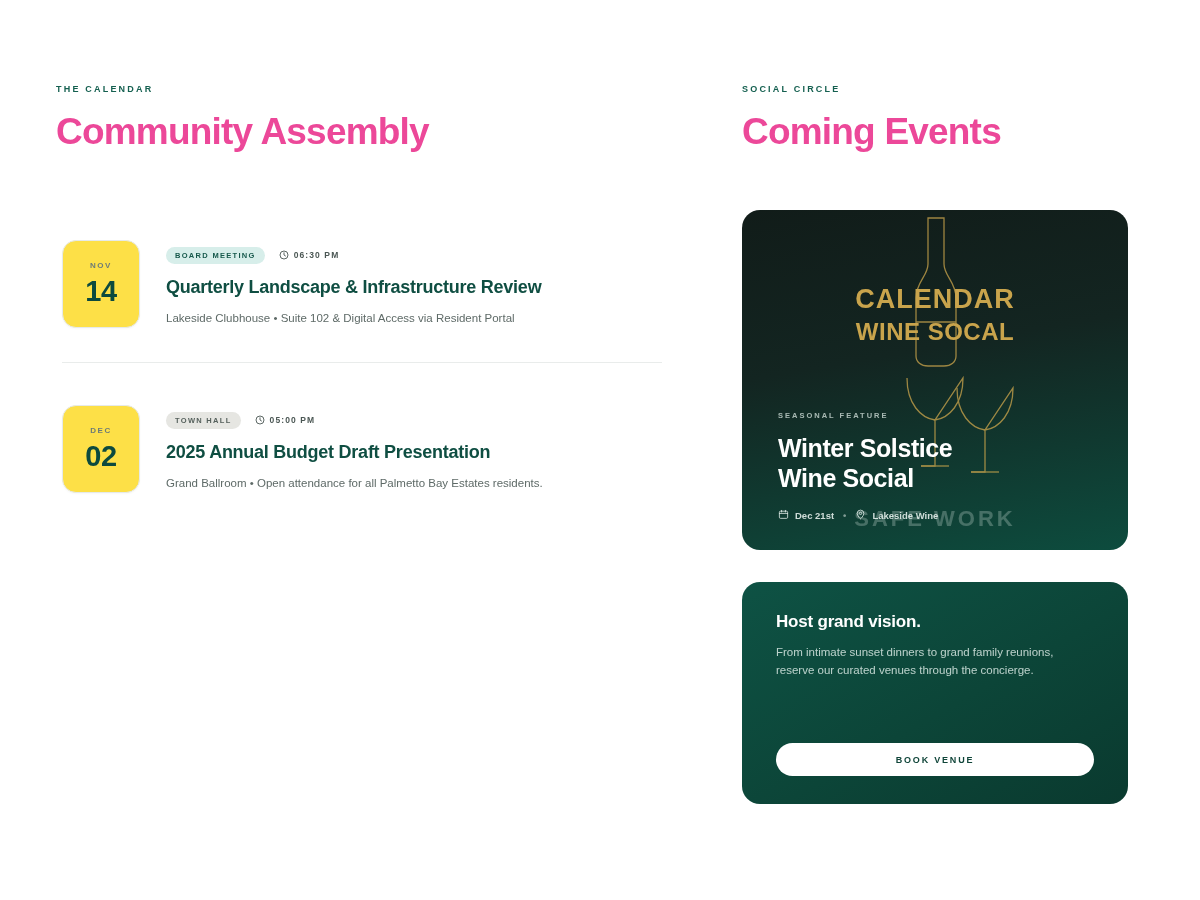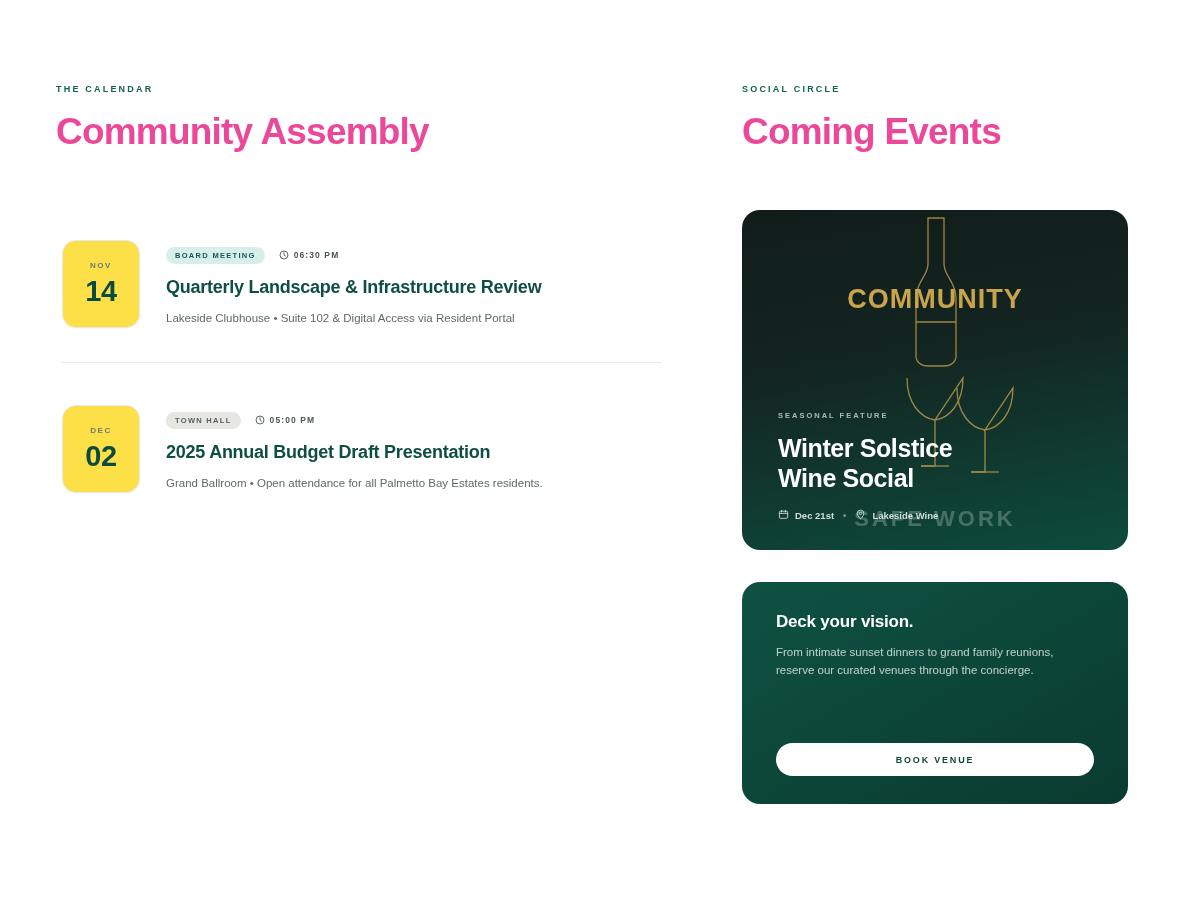--- a/index.html
+++ b/index.html
@@ -306,21 +306,22 @@
     <svg class="wine-art" viewBox="0 0 386 340" fill="none">
       <g stroke="#c9a44c" stroke-width="1.3" opacity="0.85">
         <path d="M186 8 h16 v46 c0 12 12 18 12 34 v58 c0 6 -5 10 -12 10 h-16 c-7 0 -12 -4 -12 -10 V88 c0 -16 12 -22 12 -34 z"></path>
         <path d="M174 112 h40"></path>
         <path d="M165 168 c0 26 14 40 28 42 v46 h-14 m14 -46 c14 -2 28 -16 28 -42 z"></path>
         <path d="M179 256 h28"></path>
         <path d="M215 178 c0 26 14 40 28 42 v42 h-14 m14 -42 c14 -2 28 -16 28 -42 z"></path>
         <path d="M229 262 h28"></path>
       </g>
     </svg>
-    <div class="wine-word l1">COMMUNITY</div>
+    <div class="wine-word l1">CALENDAR</div>
+    <div class="wine-word l2">WINE SOCAL</div>
     <div class="ghost-text">SAFE WORK</div>
 
     <div class="wine-overlay">
       <div class="wine-eyebrow">SEASONAL FEATURE</div>
       <div class="wine-title">
         <span>Winter Solstice</span><br>
         <span>Wine Social</span>
       </div>
       <div class="wine-meta">
         <span class="mi">
@@ -340,18 +341,18 @@
               <circle cx="10" cy="8" r="2.2"></circle>
             </svg>
           </span>
           <span>Lakeside Wine</span>
         </span>
       </div>
     </div>
   </div>
 
   <div class="host-card">
-    <div class="host-title">Deck your vision.</div>
+    <div class="host-title">Host grand vision.</div>
     <div class="host-body">From intimate sunset dinners to grand family reunions, reserve our curated venues through the concierge.</div>
     <button class="book-btn">BOOK VENUE</button>
   </div>
 
 </div>
 
 </body></html>

